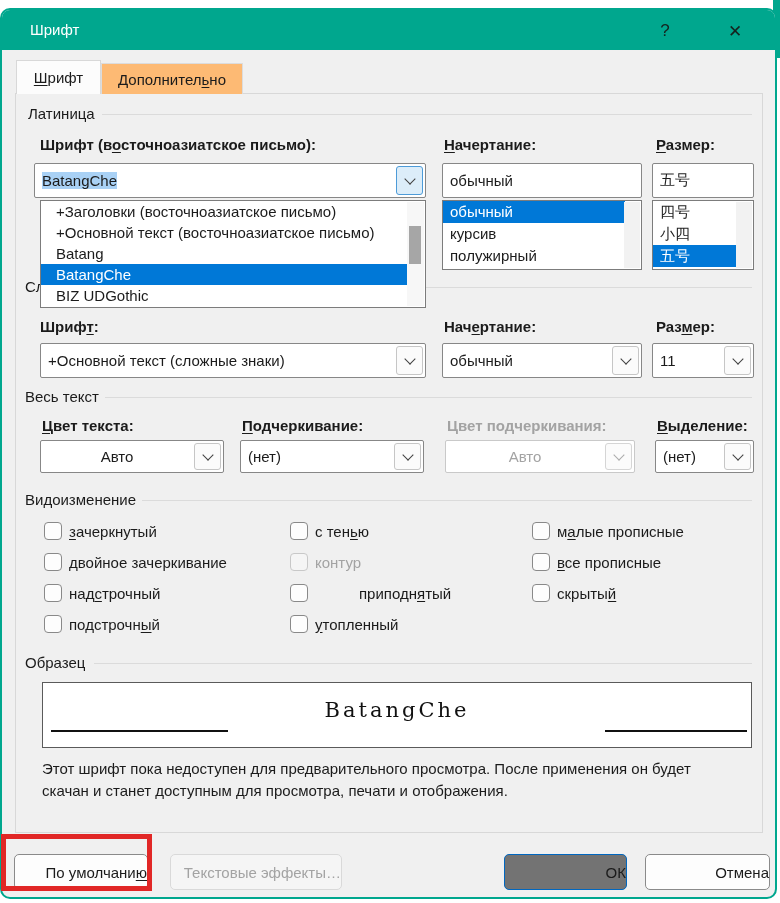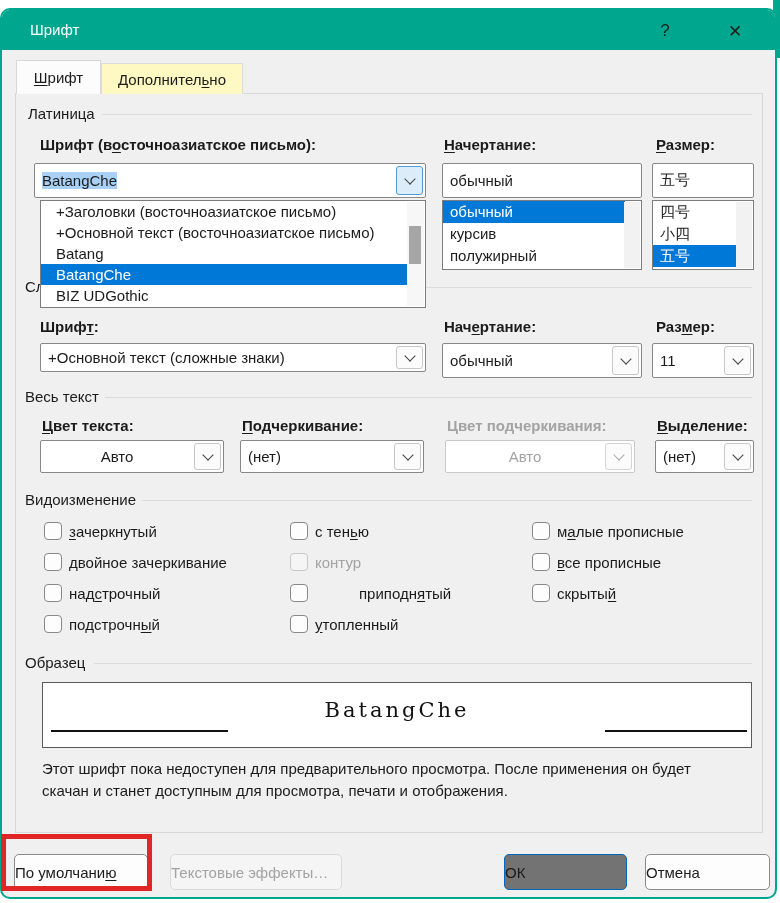--- a/index.html
+++ b/index.html
@@ -21,21 +21,21 @@
   .cap-btn { top:8px; width:30px; height:26px; display:flex; align-items:center; justify-content:center;
              font-size:17px; color:#14241f; cursor:default; }
   .help-btn { left:648px; }
   .close-btn { left:718px; }
 
   
   .tabpage { left:13px; top:83px; width:748px; height:740px; border:1px solid #D8D8D8; background:#F0F0F0; }
   .tab { font-size:15px; display:flex; align-items:center; justify-content:center; }
   .tab-active { left:14px; top:50px; width:85px; height:34px; background:#FCFCFC;
                 border:1px solid #D8D8D8; border-bottom:none; z-index:2; }
-  .tab-inactive { left:99px; top:53px; width:142px; height:31px; background:#fef9c3;
+  .tab-inactive { left:99px; top:53px; width:142px; height:31px; background:#fdba74;
                   border:1px solid #DCDCDC; border-bottom:none;align-items:center; }
 
   
   .group-title { font-size:15px; }
   .group-line { height:1px; background:#DBDBDB; }
 
   .lbl { font-size:15px; white-space:nowrap;font-weight:bold; }
   .lbl-dis { color:#A3A3A3; }
 
   
@@ -66,21 +66,21 @@
   .cb-lbl { font-size:15px; }
 
   
   .preview-box { left:40px; top:672px; width:710px; height:66px; background:#fff; border:1px solid #5A5A5A; }
   .preview-text { font-family:"DejaVu Serif", serif; font-size:21px; letter-spacing:3px; color:#111; }
   .pv-line { position:absolute; height:2px; background:#111; top:47px; }
   .note { font-size:15px; line-height:22px; }
 
   
   .btn { position:absolute; height:36px; background:#FDFDFD; border:1px solid #8A8A8A; border-radius:5px;
-         font-size:15px; display:flex; align-items:center; justify-content:flex-start; }
+         font-size:15px; display:flex; align-items:center; justify-content:flex-end; }
   .btn-disabled { background:#F5F5F5; border-color:#D9D9D9; color:#A3A3A3; }
   .btn-default { border:1.6px solid #0067C0; background:#737373; }
   .annotation { left:1px; top:834px; width:151px; height:57px; border:5px solid #E12726; z-index:20; }
 
   u { text-underline-offset:2px; }
 </style>
 </head>
 <body>
 
 <div id="canvas">
@@ -151,21 +151,21 @@
       <div class="li" style="margin-right:17px;">+Основной текст (восточноазиатское письмо)</div>
       <div class="li" style="margin-right:17px;">Batang</div>
       <div class="li li-sel" style="margin-right:17px;">BatangChe</div>
       <div class="li" style="margin-right:17px;">BIZ UDGothic</div>
       <div class="sb-track" style="width:17px; background:#F7F7F7;">
         <div class="sb-thumb" style="top:24px; height:38px;"></div>
       </div>
     </div>
 
     <div class="abs lbl" style="left:38px; top:308px;">Шриф<u>т</u>:</div>
-    <div class="abs field" style="left:38px; top:333px; width:386px; height:29px;">
+    <div class="abs field" style="left:38px; top:333px; width:386px; height:35px;">
       <span class="val">+Основной текст (сложные знаки)</span>
       <span class="combo-btn">
           <span class="chev"></span>
         </span>
     </div>
 
     <div class="abs lbl" style="left:442px; top:308px;">Нач<u>е</u>ртание:</div>
     <div class="abs field" style="left:440px; top:333px; width:200px; height:35px;">
       <span class="val">обычный</span>
       <span class="combo-btn">

